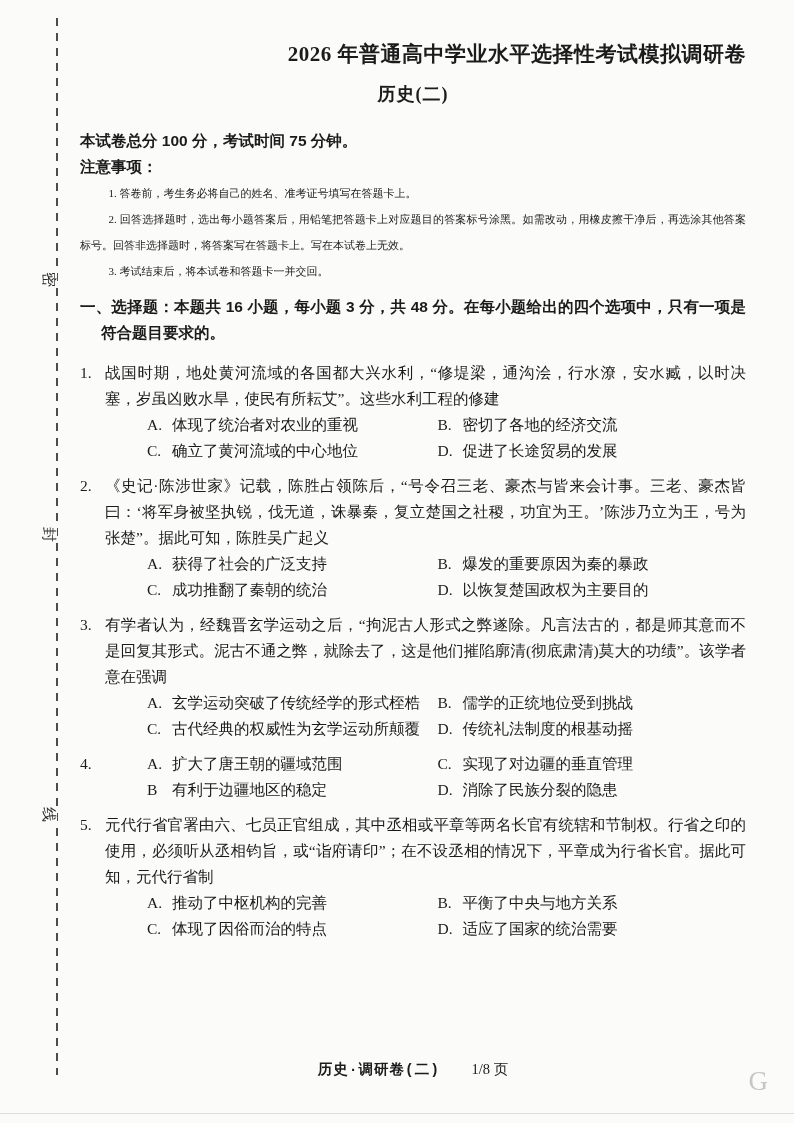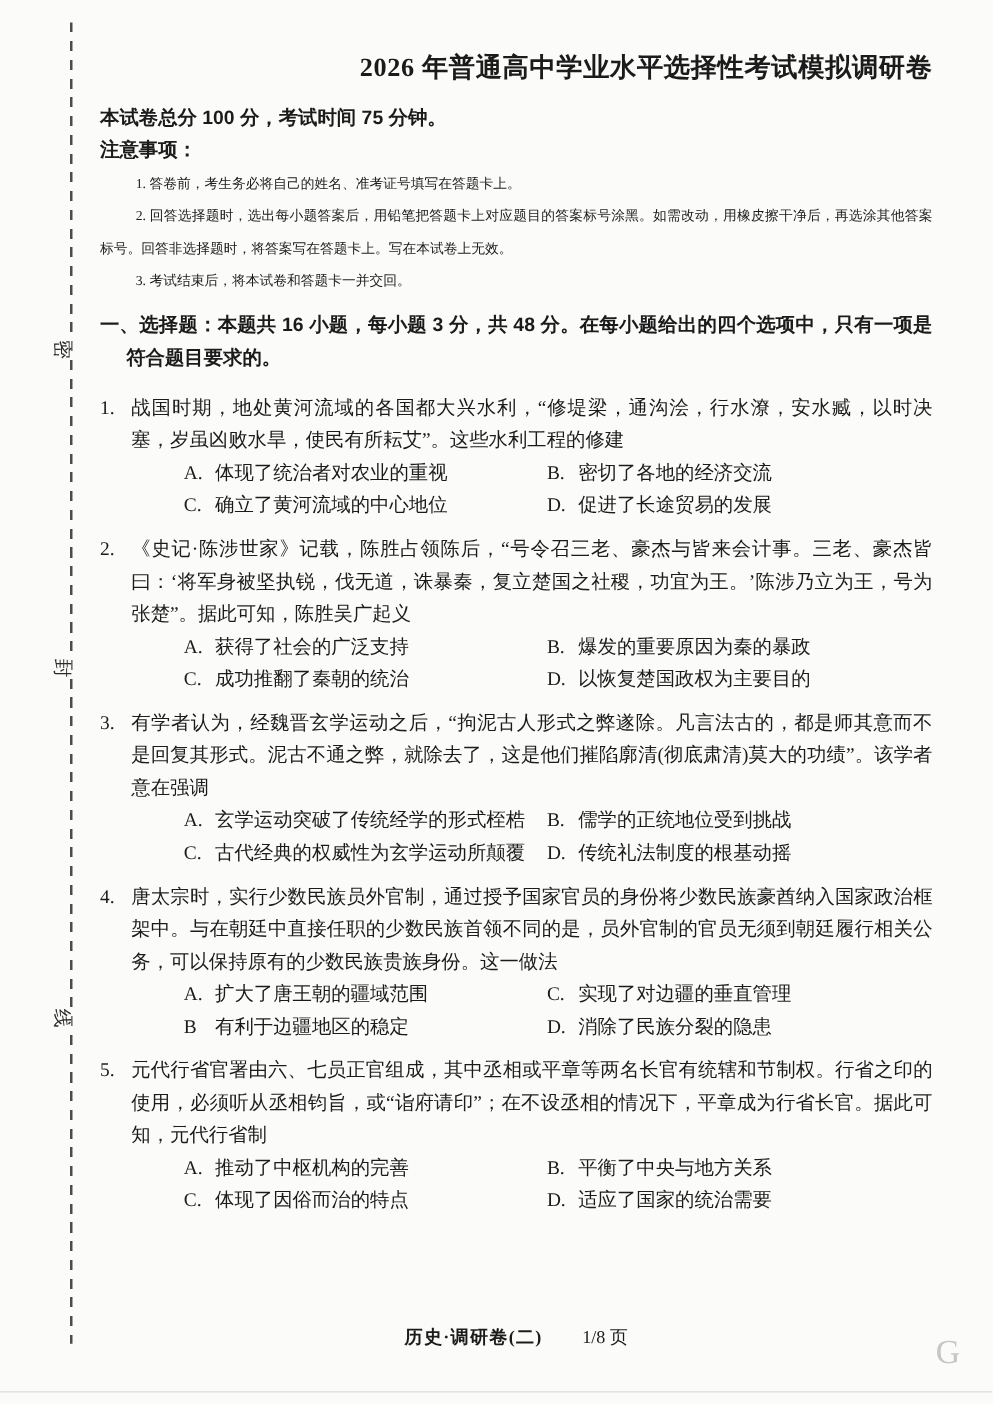--- a/index.html
+++ b/index.html
@@ -64,21 +64,21 @@
   .q-options{display:grid;grid-template-columns:48.5% 1fr;margin-left:42px;}
   .opt{white-space:nowrap;}
   .opt-label{display:inline-block;min-width:17px;margin-right:8px;}
 
   
   .footer{
     position:absolute;left:0;right:0;bottom:44px;
     text-align:center;font-size:14.5px;
   }
   .footer .doc-label{
-    font-family:Liberation Serif, serif;font-weight:bold;
+    font-family:Liberation Mono, monospace;font-weight:bold;
     letter-spacing:1px;
     margin-left:32px;
   }
   .footer .pageno{margin-left:28px;font-family:"Liberation Serif", serif;}
 
   .watermark{
     position:absolute;right:26px;bottom:26px;
     font-size:27px;color:#b9b9b9;opacity:.8;
     font-family:"Liberation Serif", serif;
   }
@@ -93,20 +93,21 @@
 <div class="page">
 
   <div class="binding-line"></div>
   <span class="bchar b1">密</span>
   <span class="bchar b2">封</span>
   <span class="bchar b3">线</span>
 
   <div class="content">
 
     <h1 class="title">2026 年普通高中学业水平选择性考试模拟调研卷</h1>
+    <h2 class="subtitle">历史(二)</h2>
 
     <p class="exam-info bold-sans">本试卷总分 100 分，考试时间 75 分钟。</p>
     <p class="notice-head bold-sans">注意事项：</p>
     <p class="notice">1. 答卷前，考生务必将自己的姓名、准考证号填写在答题卡上。</p>
     <p class="notice">2. 回答选择题时，选出每小题答案后，用铅笔把答题卡上对应题目的答案标号涂黑。如需改动，用橡皮擦干净后，再选涂其他答案标号。回答非选择题时，将答案写在答题卡上。写在本试卷上无效。</p>
     <p class="notice">3. 考试结束后，将本试卷和答题卡一并交回。</p>
 
     <p class="section-head">一、选择题：本题共 16 小题，每小题 3 分，共 48 分。在每小题给出的四个选项中，只有一项是符合题目要求的。</p>
 
     <div class="question">
@@ -144,21 +145,20 @@
           <div class="opt"><span class="opt-label">B.</span><span>儒学的正统地位受到挑战</span></div>
           <div class="opt"><span class="opt-label">C.</span><span>古代经典的权威性为玄学运动所颠覆</span></div>
           <div class="opt"><span class="opt-label">D.</span><span>传统礼法制度的根基动摇</span></div>
         </div>
       </div>
     </div>
 
     <div class="question">
       <span class="q-num">4.</span>
       <div class="q-body">
-        <div class="q-stem">唐太宗时，实行少数民族员外官制，通过授予国家官员的身份将少数民族豪酋纳入国家政治框架中。与在朝廷中直接任职的少数民族首领不同的是，员外官制的官员无须到朝廷履行相关公务，可以保持原有的少数民族贵族身份。这一做法</div>
         <div class="q-options">
           <div class="opt"><span class="opt-label">A.</span><span>扩大了唐王朝的疆域范围</span></div>
           <div class="opt"><span class="opt-label">C.</span><span>实现了对边疆的垂直管理</span></div>
           <div class="opt"><span class="opt-label">B</span><span>有利于边疆地区的稳定</span></div>
           <div class="opt"><span class="opt-label">D.</span><span>消除了民族分裂的隐患</span></div>
         </div>
       </div>
     </div>
 
     <div class="question">

